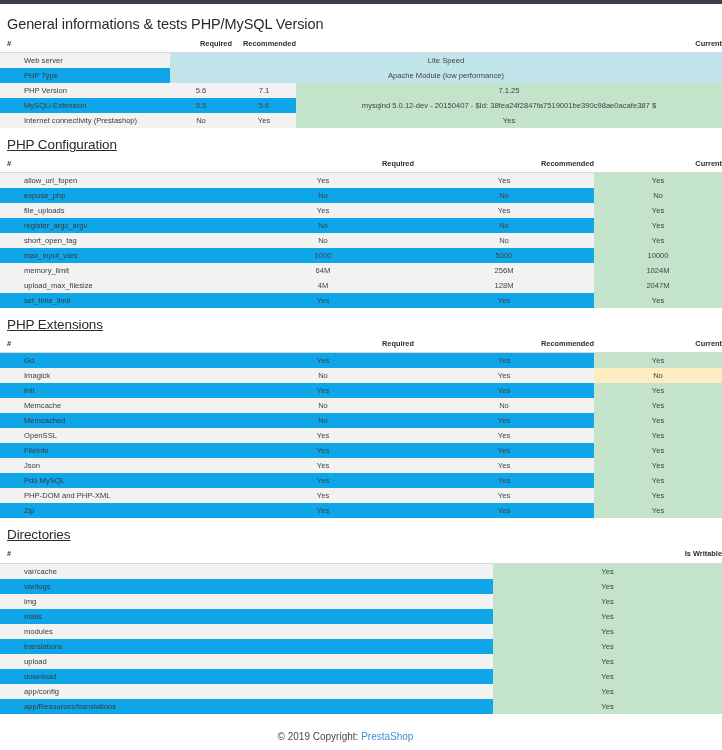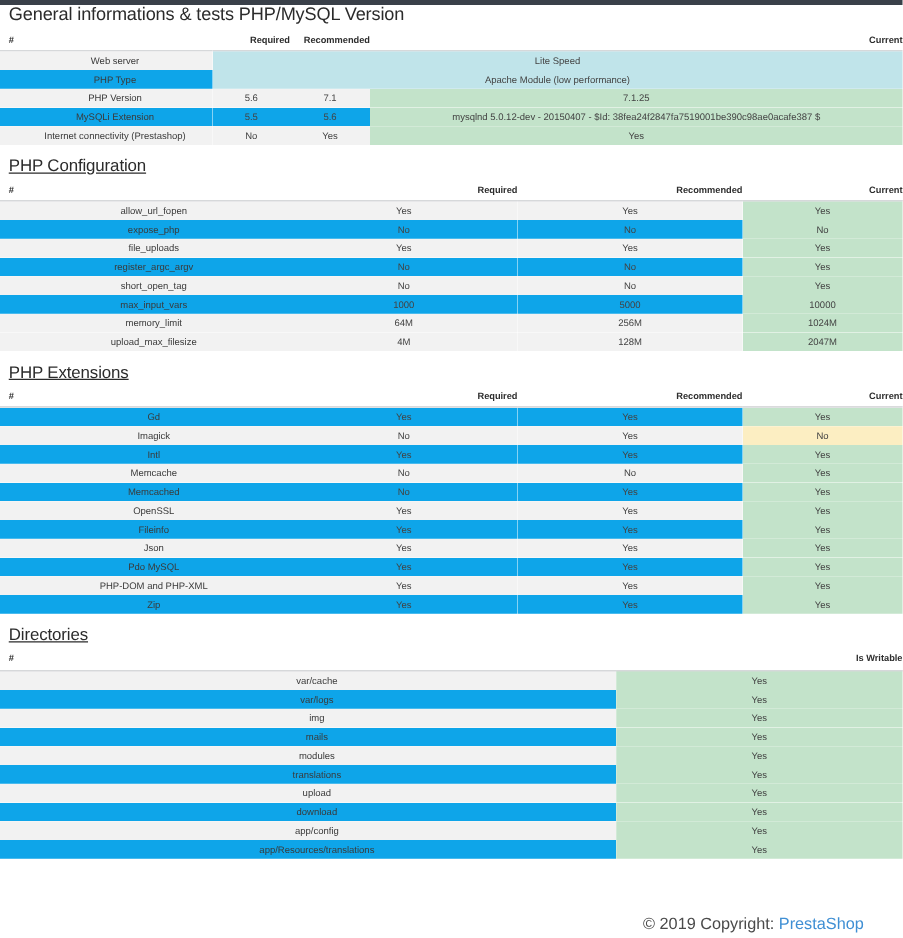--- a/index.html
+++ b/index.html
@@ -17,21 +17,21 @@
   }
   .topbar {
     position: absolute;
     top: 0; left: 0;
     width: 722px;
     height: 4px;
     background: #3a4049;
   }
   .page {
     position: absolute;
-    top: 0; left: 0;
+    top: 12px; left: 0;
     width: 598px;
   }
   h2.section-title {
     font-size: 14.5px;
     font-weight: 400;
     color: #2b2b2b;
     margin: 0;
     padding: 4px 0 5px 7px;
     letter-spacing: -0.1px;
   }
@@ -67,36 +67,36 @@
     height: 15px;
     text-align: center;
     color: #434343;
     line-height: 15px;
     vertical-align: middle;
     border: none;
     white-space: nowrap;
     overflow: hidden;
   }
   table.req td.first {
-    text-align: center;
-    padding-left: 14px;
+    text-align: left;
+    padding-left: 24px;
     color: #3a3a3a;
   }
   table.req tbody tr.odd td { background: #f2f2f2; }
   table.req tbody tr.even td { background: #0ea5e9; }
   td.cur-green { background: #c3e3ca !important; }
   td.cur-blue  { background: #c0e4ea !important; }
   td.cur-amber { background: #fceec2 !important; }
   .footer {
     position: absolute;
     left: 0;
     top: 731px;
     width: 691px;
-    text-align: right;
-    font-size: 13px;
+    text-align: center;
+    font-size: 10px;
     color: #4a4a4a;
   }
   .footer a {
     color: #3f8fd4;
     text-decoration: none;
   }
 </style>
 </head>
 <body>
 
@@ -208,20 +208,26 @@
           <td>64M</td>
           <td>256M</td>
           <td class="cur-green">1024M</td>
         </tr>
         <tr class="odd">
           <td class="first">upload_max_filesize</td>
           <td>4M</td>
           <td>128M</td>
           <td class="cur-green">2047M</td>
         </tr>
+        <tr class="even">
+          <td class="first">set_time_limit</td>
+          <td>Yes</td>
+          <td>Yes</td>
+          <td class="cur-green">Yes</td>
+        </tr>
       </tbody>
   </table>
 
   <h2 class="section-title sub">PHP Extensions</h2>
   <table class="req">
     <colgroup>
       <col style="width:232px">
         <col style="width:182px">
         <col style="width:180px">
         <col style="width:128px">

